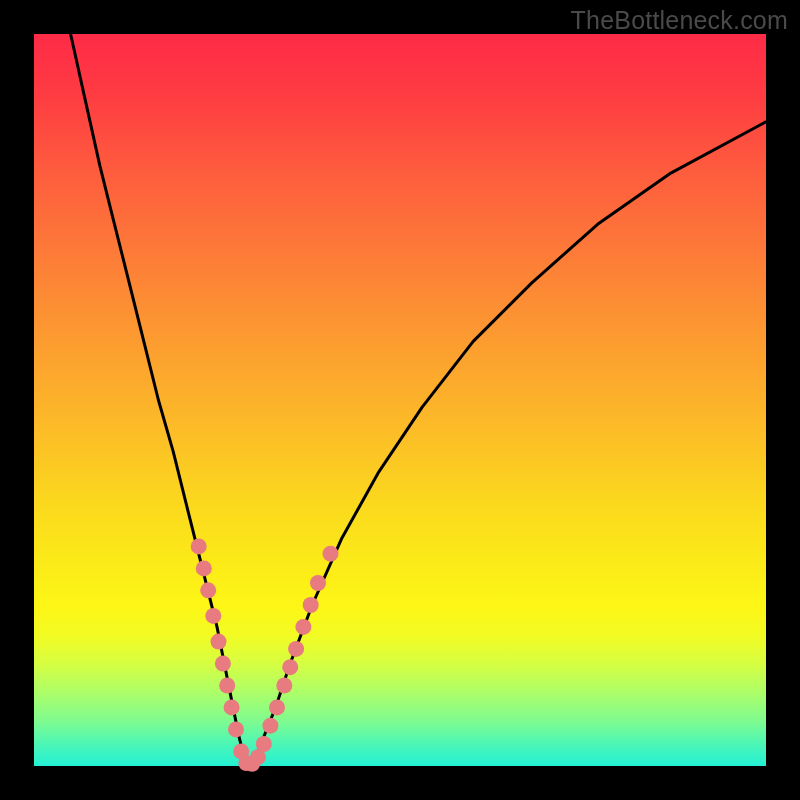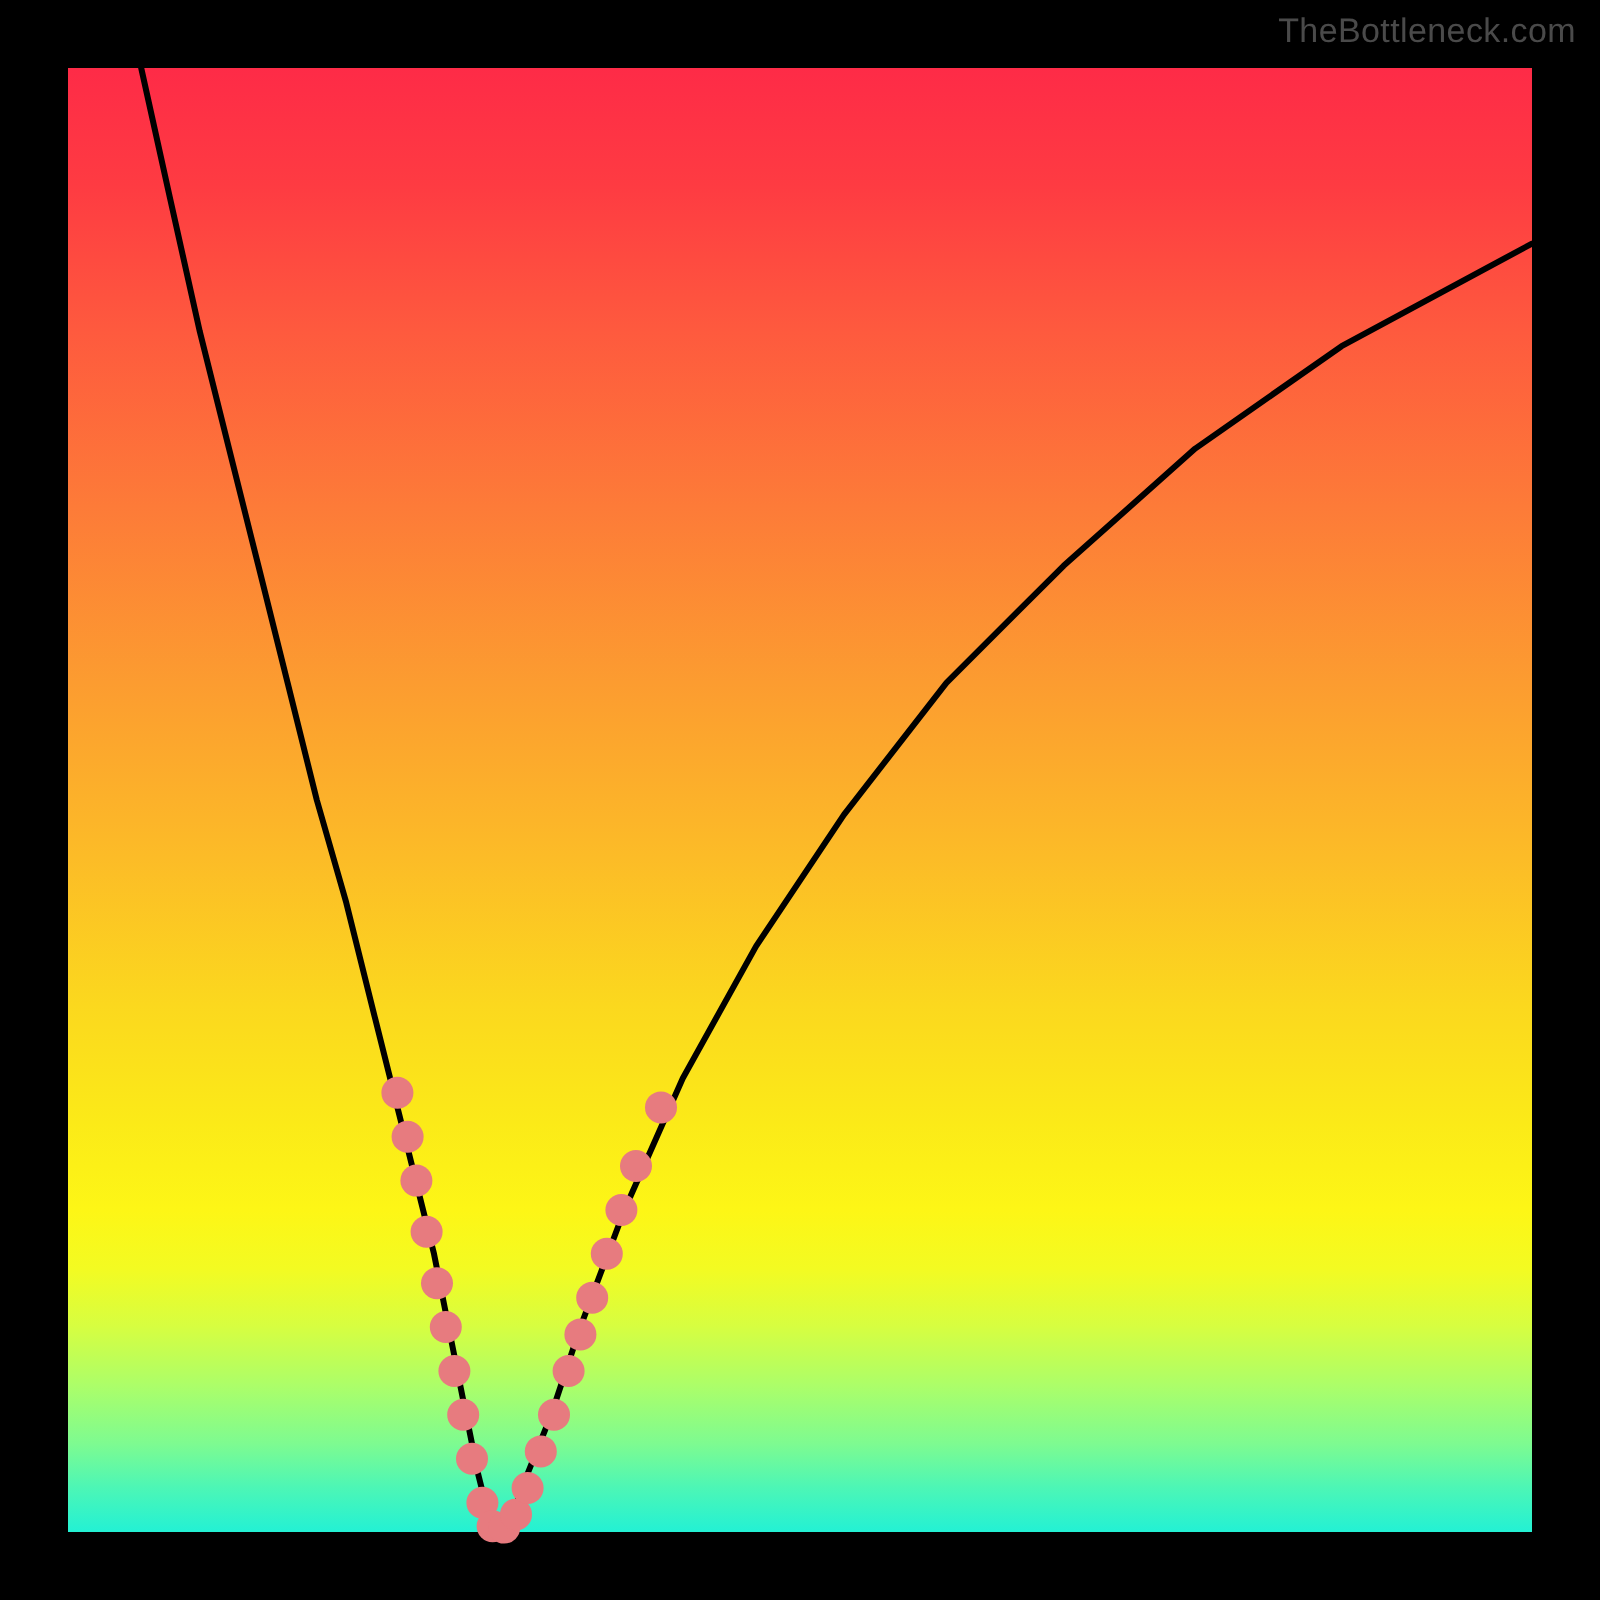--- a/index.html
+++ b/index.html
@@ -42,21 +42,21 @@
       #7dfb91 94%,
       #4cf6b6 97%,
       #23f1d4 100%
     );
   }
   .watermark {
     position: absolute;
     top: 6px;
     right: 12px;
     color: #4a4a4a;
-    font-size: 17px;
+    font-size: 25px;
     font-weight: 400;
     letter-spacing: 0.2px;
     user-select: none;
   }
   svg.curve {
     position: absolute;
     left: 0;
     top: 0;
     width: 732px;
     height: 732px;

